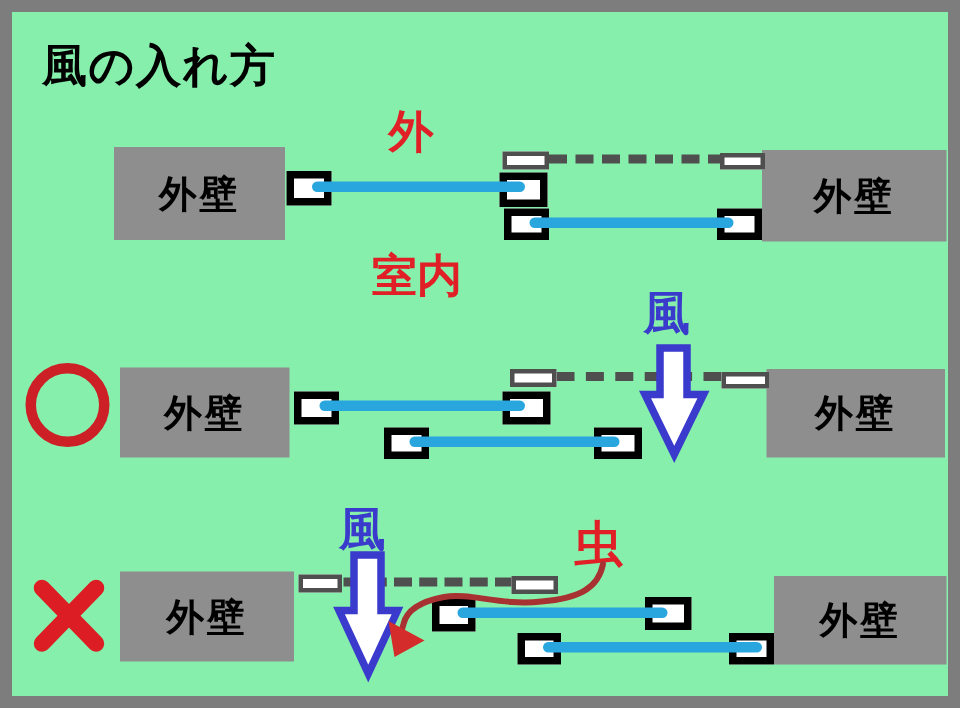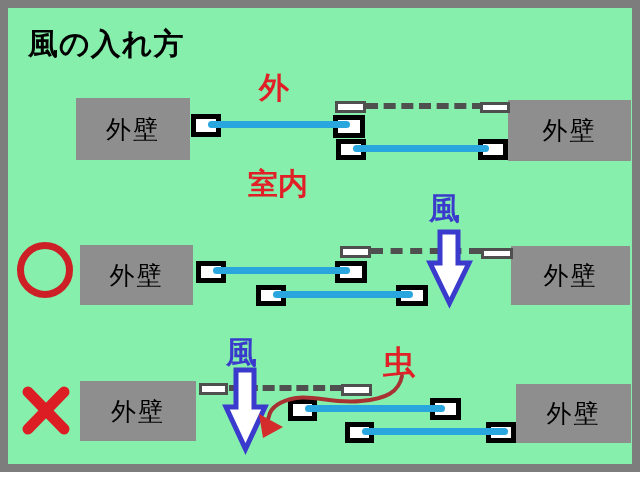--- a/index.html
+++ b/index.html
@@ -7,21 +7,21 @@
     position:relative;width:640px;height:472px;box-sizing:border-box;
     background:#86efac;border:8px solid #7d7d7d;overflow:hidden;
     font-family:"DejaVu Sans","Liberation Sans",sans-serif;
   }
   .title{
     position:absolute;left:20px;top:16px;font-size:30px;font-weight:bold;
     color:#000;letter-spacing:1px;z-index:6;
   }
   .wall{
     position:absolute;background:#8e8e8e;color:#000;display:flex;
-    align-items:center;justify-content:center;font-size:25px;font-weight:normal;
+    align-items:center;justify-content:center;font-size:25px;font-weight:bold;
     letter-spacing:2px;z-index:1;
   }
   .sash{
     position:absolute;border:5px solid #000;background:#fff;
     box-sizing:border-box;z-index:3;
   }
   .glass{
     position:absolute;height:7px;background:#2aa6df;border-radius:4px;z-index:4;
   }
   .shandle{

